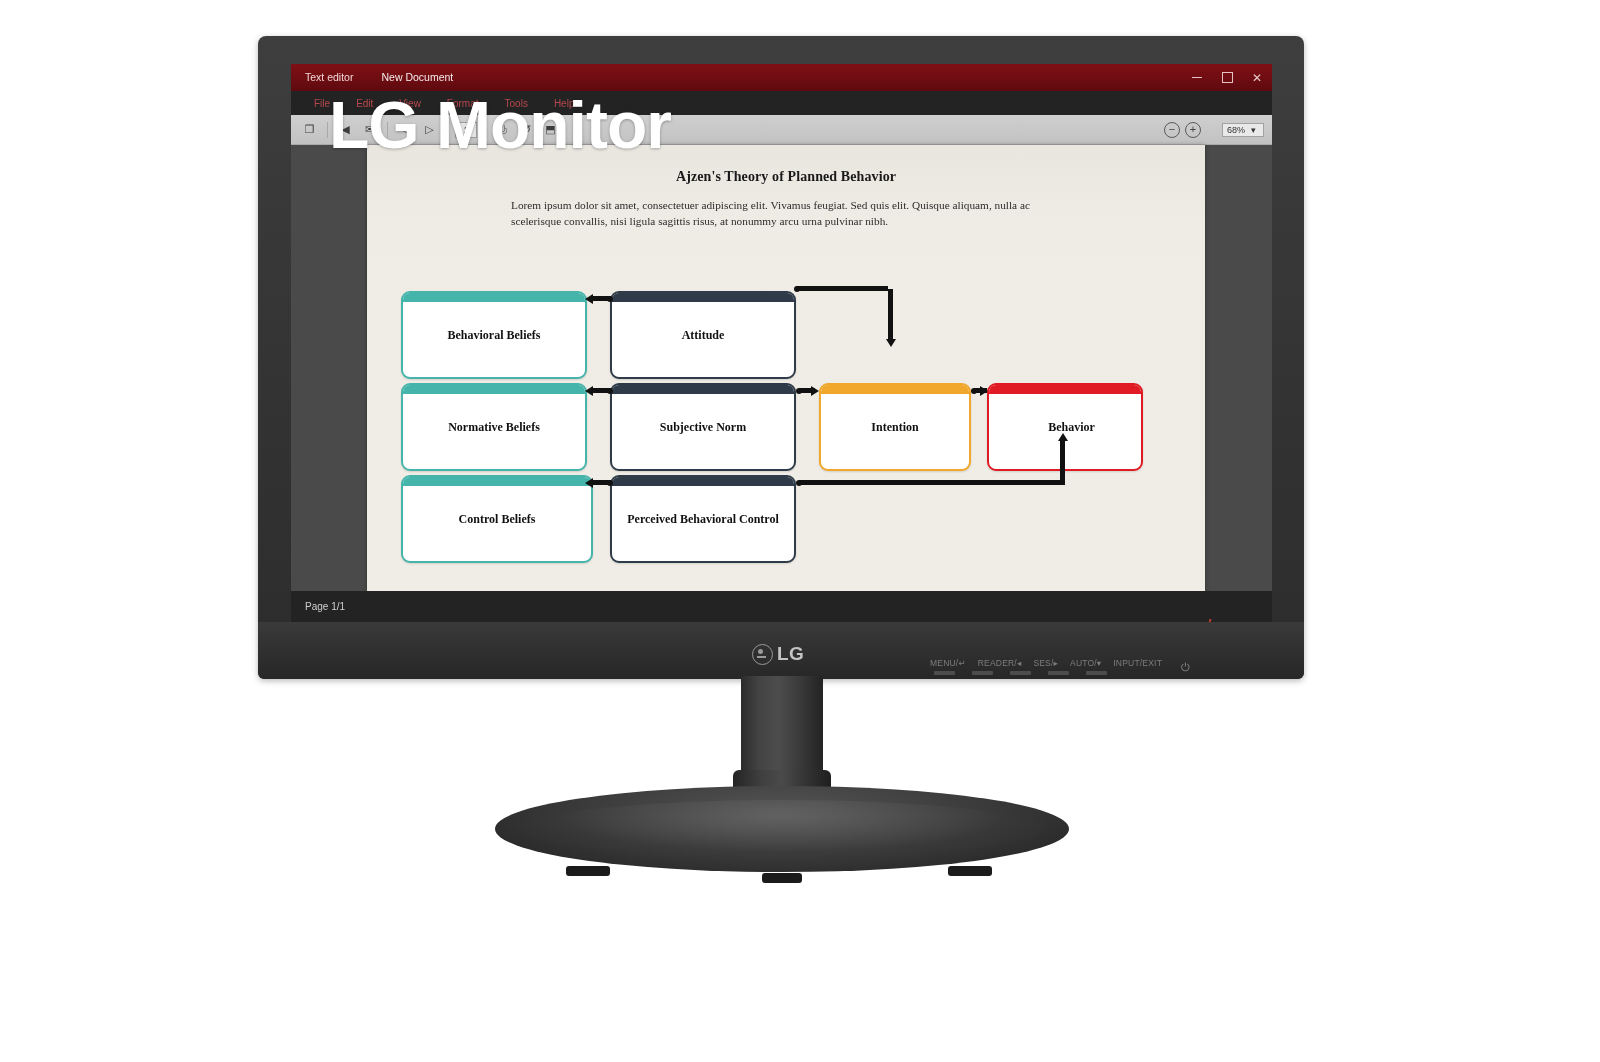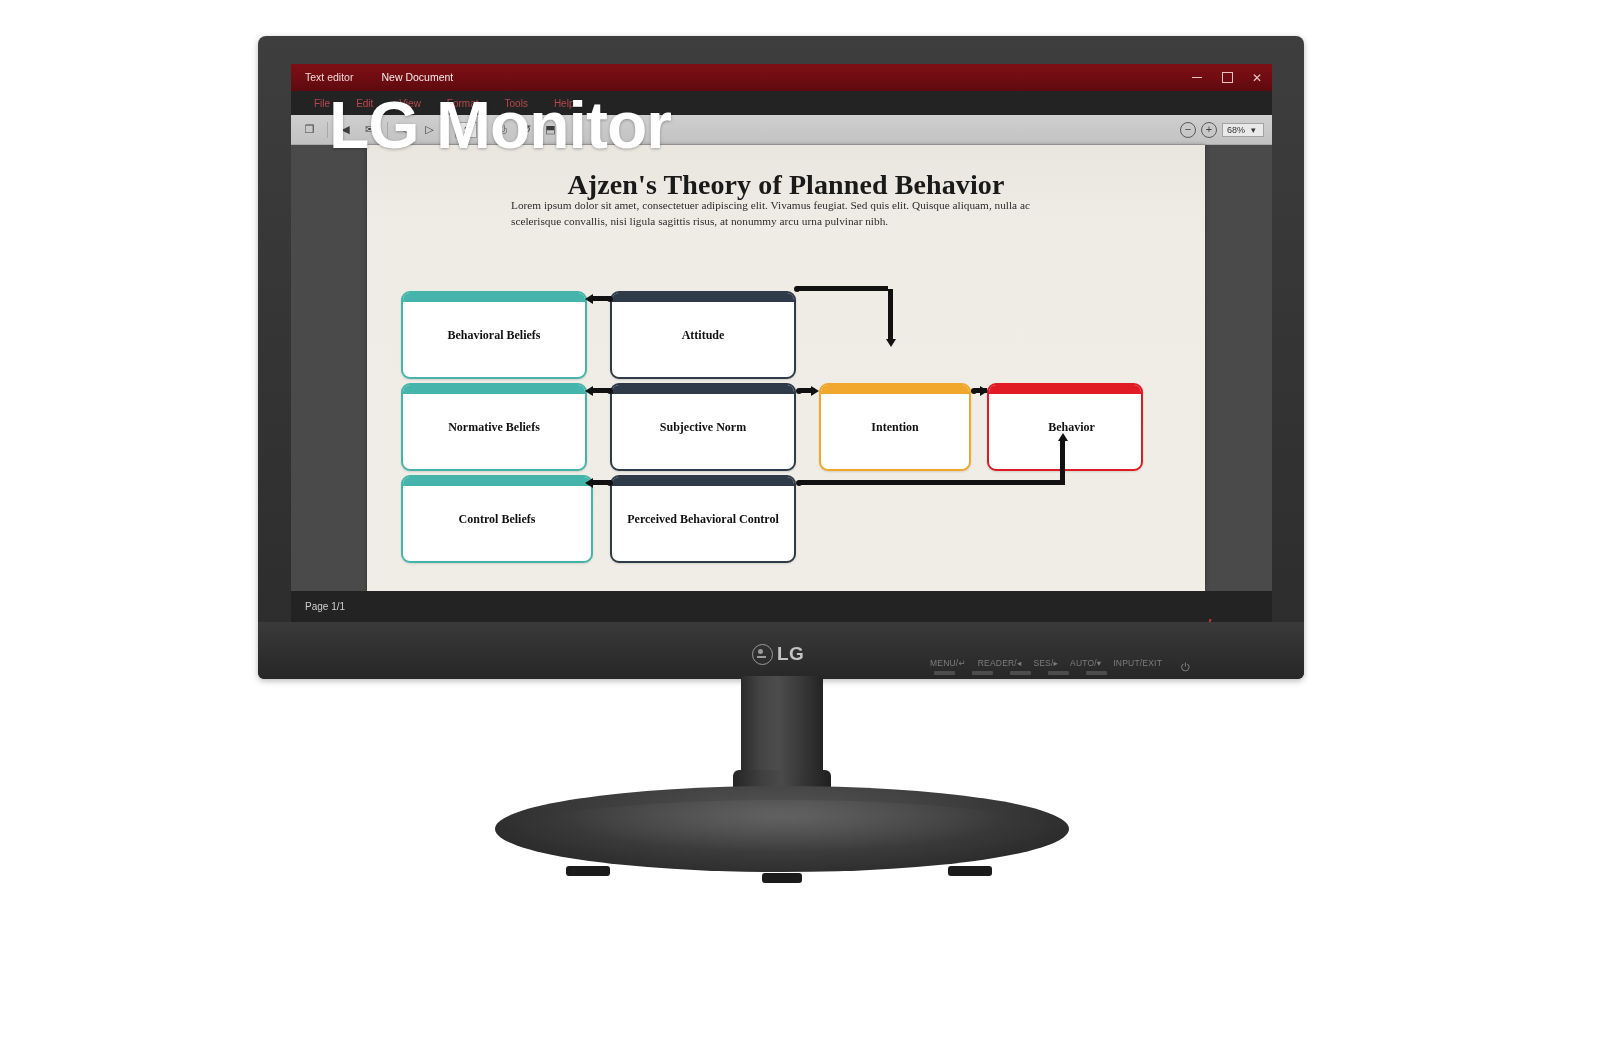--- a/index.html
+++ b/index.html
@@ -136,37 +136,37 @@
   }
   .tb-right { margin-left: auto; display: flex; align-items: center; gap: 5px; }
   .zoom-circ {
     width: 16px; height: 16px; border-radius: 50%; border: 1.2px solid #5a5a5a;
     display: flex; align-items: center; justify-content: center; font-size: 11px; color: #444;
     line-height: 1;
   }
   .zoom-select {
     height: 14px; min-width: 42px; background: #e9e9e9; border: 1px solid #a2a2a2;
     font-size: 9px; color: #333; display: flex; align-items: center; gap: 6px;
-    padding: 0 4px; margin-left: 0;
+    padding: 0 4px; margin-left: 16px;
   }
 
   
   .doc-area {
     position: absolute; left: 0; top: 81px; width: 981px; height: 446px;
     background: #4a4a4a;
   }
   .page {
     position: absolute; left: 76px; top: 0; width: 838px; height: 446px;
     background: linear-gradient(180deg,#e8e6df 0%,#efece5 18%,#f0ede6 100%);
     box-shadow: 0 0 4px rgba(0,0,0,0.35);
   }
   .doc-title {
     position: absolute; left: 0; right: 0; top: 24px;
     text-align: center; font-family: "Liberation Serif", serif;
-    font-weight: 700; font-size: 28px; color: #1a1a1a; letter-spacing: 0.1px;
+    font-weight: 700; font-size: 14px; color: #1a1a1a; letter-spacing: 0.1px;
   }
   .doc-sub {
     position: absolute; left: 144px; right: 128px; top: 52px;
     text-align: left; font-family: "Liberation Serif", serif;
     font-size: 11.3px; color: #2c2c2c; line-height: 1.42;
   }
 
   
   .diagram { position: absolute; left: 0; top: 0; width: 838px; height: 446px; }
   .node {

